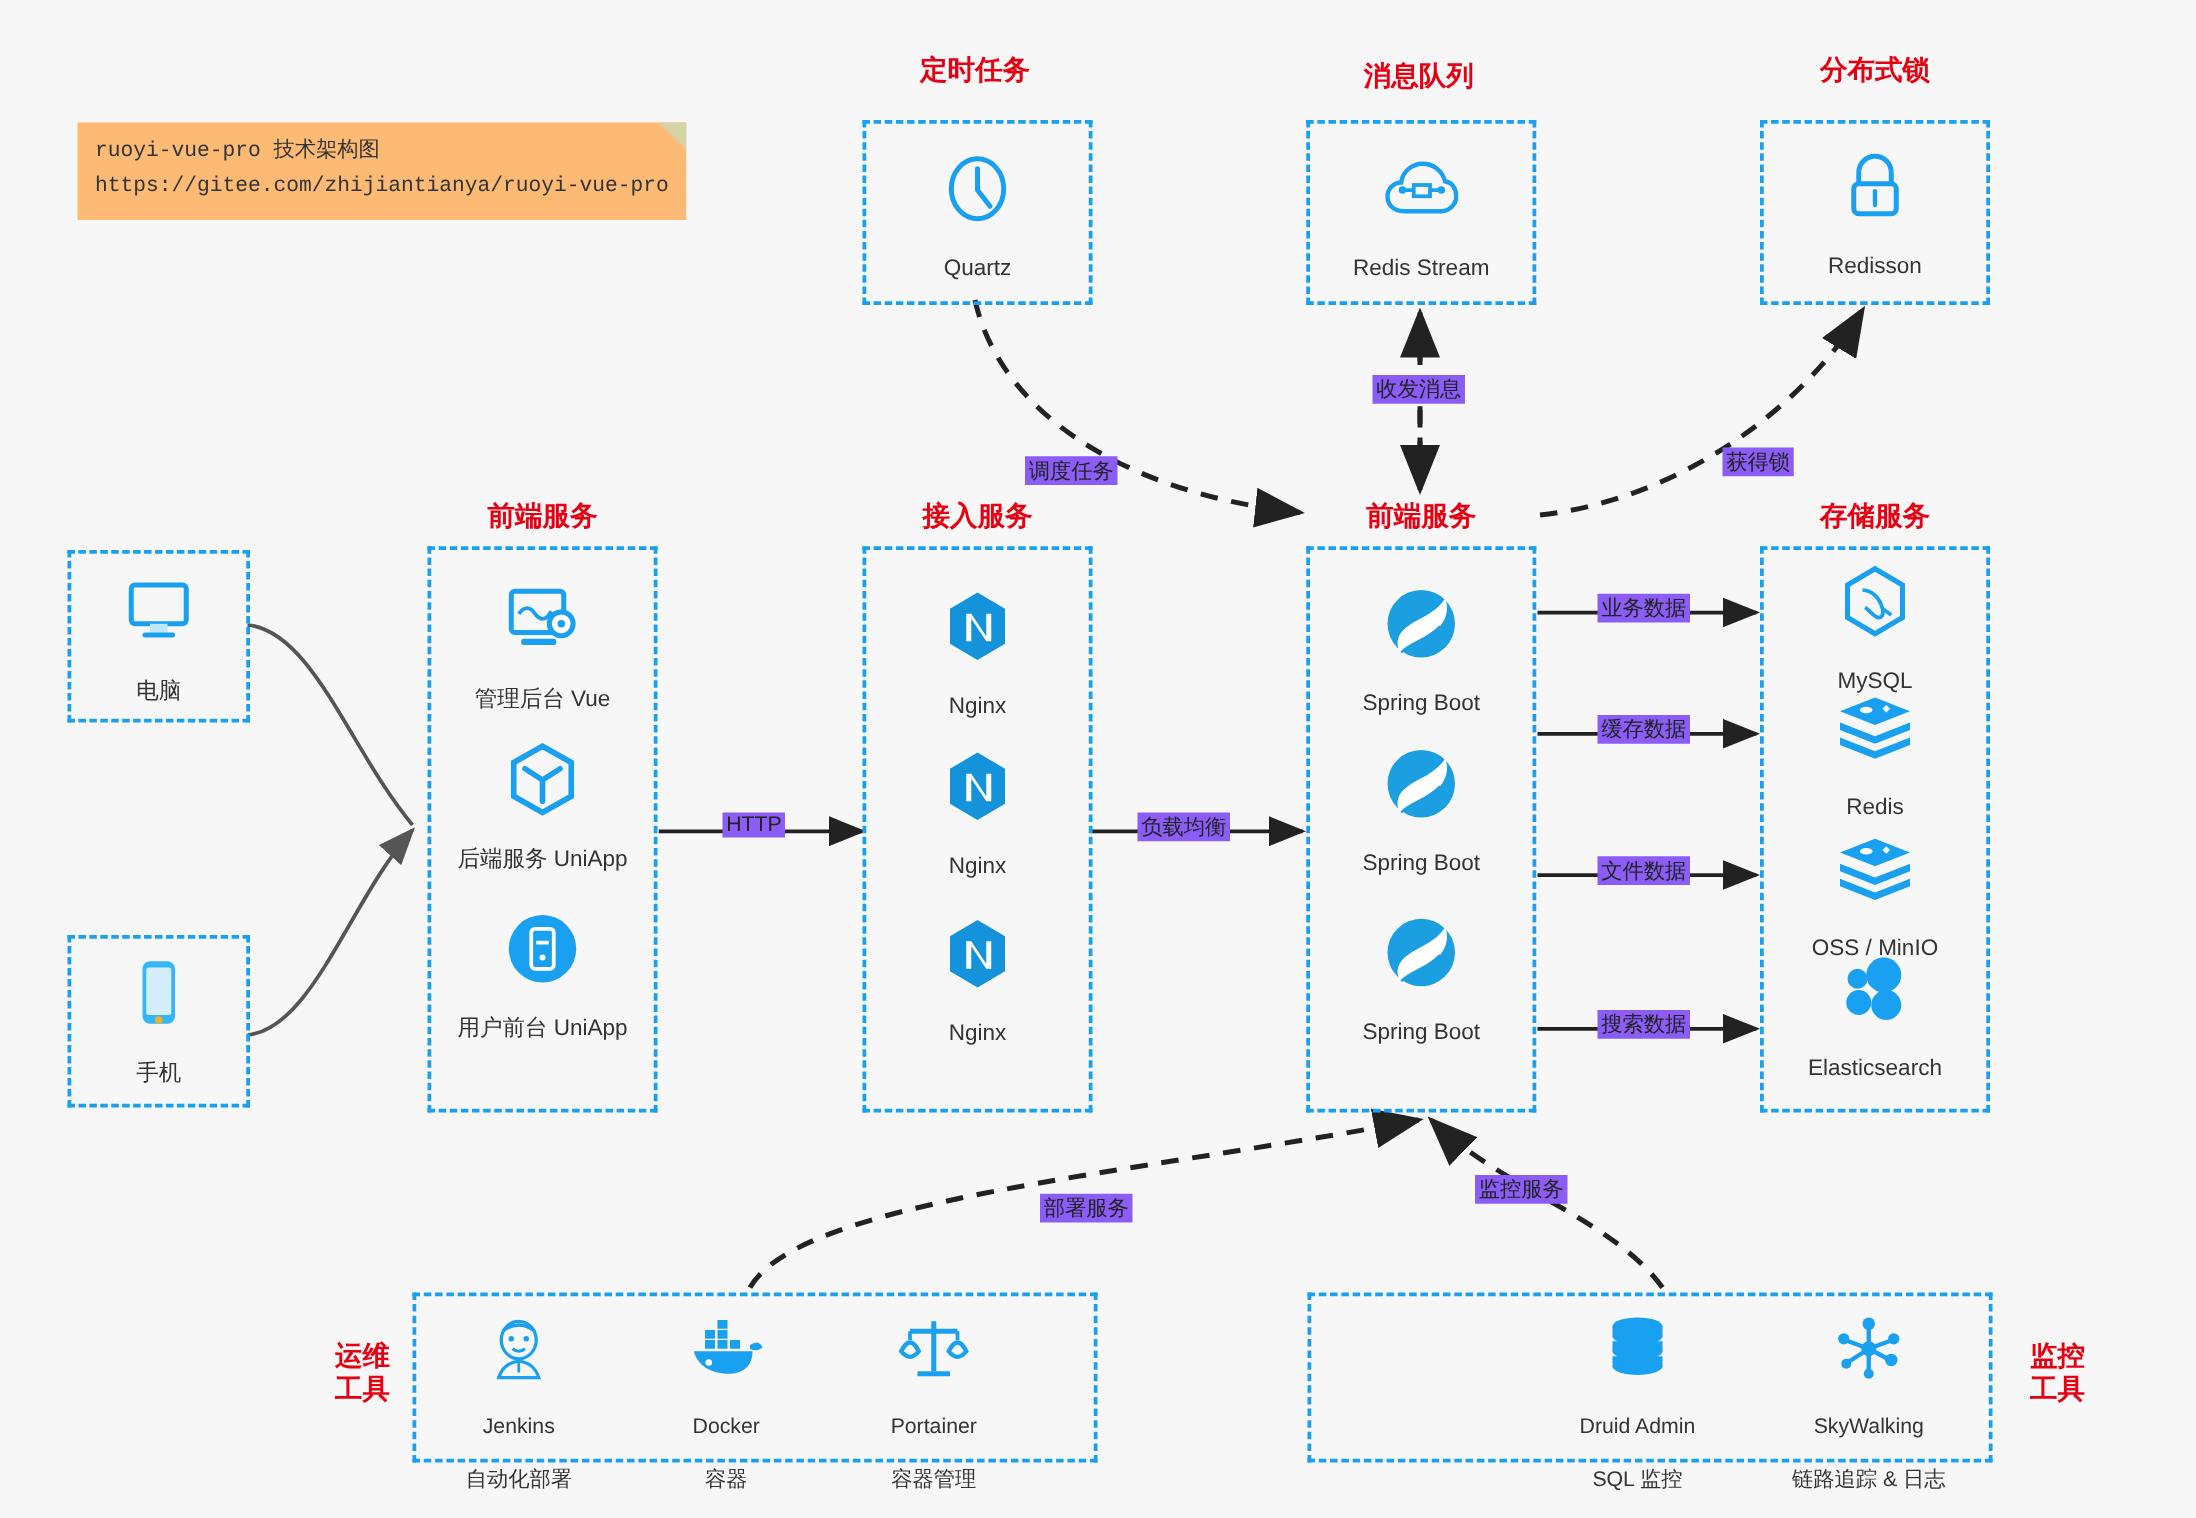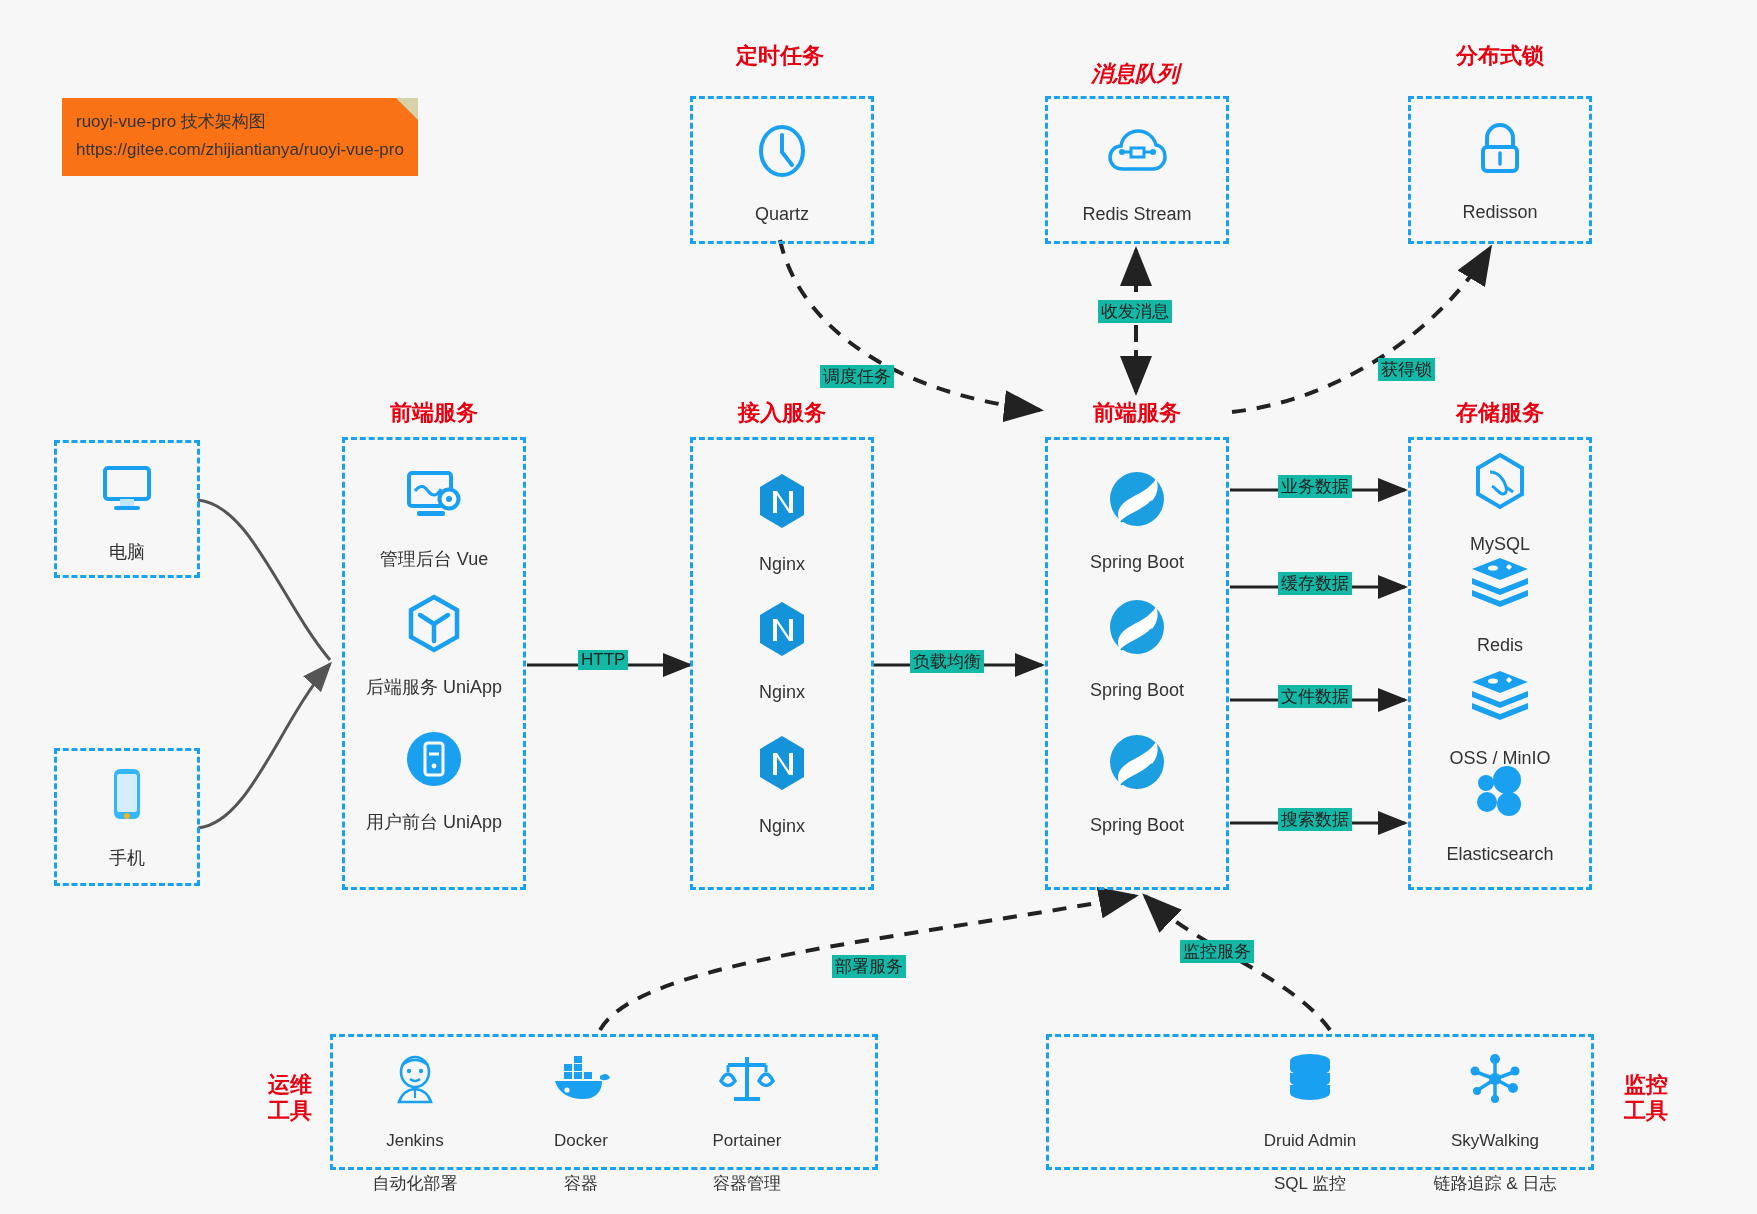--- a/index.html
+++ b/index.html
@@ -1,41 +1,41 @@
 <!DOCTYPE html>
 <html><head>
 <meta charset="utf-8">
 <style>
   html,body{margin:0;padding:0;background:#f7f7f7;}
   body{width:1757px;height:1214px;position:relative;overflow:hidden;
        font-family:"Liberation Sans","DejaVu Sans",sans-serif;}
   #canvas{position:absolute;left:0;top:0;width:1757px;height:1214px;}
 
   
-  .note{position:absolute;background:#f97316;padding:10px 14px 12px 14px;
-        font-size:17px;color:#333;line-height:1.65;white-space:nowrap;}
+  .note{position:absolute;background:#fdba74;padding:10px 14px 12px 14px;
+        font-size:17px;color:#333;line-height:1.65;white-space:nowrap;font-family:Liberation Mono, monospace;}
   .note .fold{position:absolute;right:0;top:0;width:0;height:0;
         border-left:22px solid transparent;border-top:22px solid #d6d3a8;}
 
   
   .dbox{position:absolute;border:3px dashed #1aa0f0;background:transparent;box-sizing:border-box;}
 
   
   .cap{position:absolute;color:#e60012;font-weight:bold;font-size:22px;
        text-align:center;white-space:nowrap;line-height:1.2;}
 
   
   .node{position:absolute;text-align:center;width:160px;}
   .node .lbl{font-size:18px;color:#333;line-height:1.35;white-space:nowrap;margin-top:20px;}
   .node .lbl.sm{font-size:17px;}
   .icon{height:62px;display:flex;align-items:center;justify-content:center;}
   .icon svg{display:block;}
 
   
-  .elab{position:absolute;font-size:17px;color:#222;background:#14b8a6;
+  .elab{position:absolute;font-size:17px;color:#222;background:#8b5cf6;
         padding:0 3px;white-space:nowrap;}
 </style>
 </head>
 <body>
 
 <div id="canvas">
 
   <svg width="1757" height="1214" style="position:absolute;left:0;top:0;">
     <defs>
       <marker id="ah" markerWidth="10" markerHeight="8" refX="9" refY="4" orient="auto">
@@ -81,21 +81,21 @@
   <div class="node" style="left:702px;top:120px;">
     <div class="icon">
       <svg width="56" height="56" viewBox="0 0 56 56">
         <ellipse cx="28" cy="28" rx="21" ry="24" fill="none" stroke="#1aa0f0" stroke-width="4"></ellipse>
         <path d="M28,12 L28,29 L38,42" fill="none" stroke="#1aa0f0" stroke-width="4" stroke-linecap="round"></path>
       </svg>
     </div>
     <div class="lbl">Quartz</div>
   </div>
 
-  <div class="cap" style="left:1045px;top:61px;width:180px;font-style:italic;">消息队列</div>
+  <div class="cap" style="left:1045px;top:48px;width:180px;">消息队列</div>
   <div class="dbox" style="left:1045px;top:96px;width:184px;height:148px;"></div>
   <div class="node" style="left:1057px;top:120px;">
     <div class="icon">
       <svg width="60" height="52" viewBox="0 0 60 52">
         <path d="M16,44 C7,44 3,38 3,32 C3,26 8,21 14,21 C15,12 23,6 31,6 C40,6 47,12 49,20 C55,21 58,26 58,32 C58,38 53,44 46,44 Z" fill="none" stroke="#1aa0f0" stroke-width="3.5"></path>
         <rect x="24" y="23" width="13" height="9" fill="none" stroke="#1aa0f0" stroke-width="3"></rect>
         <line x1="17" y1="27" x2="24" y2="27" stroke="#1aa0f0" stroke-width="3"></line>
         <line x1="37" y1="27" x2="45" y2="27" stroke="#1aa0f0" stroke-width="3"></line>
         <circle cx="15" cy="27" r="3" fill="#1aa0f0"></circle>
         <circle cx="46" cy="27" r="3" fill="#1aa0f0"></circle>

